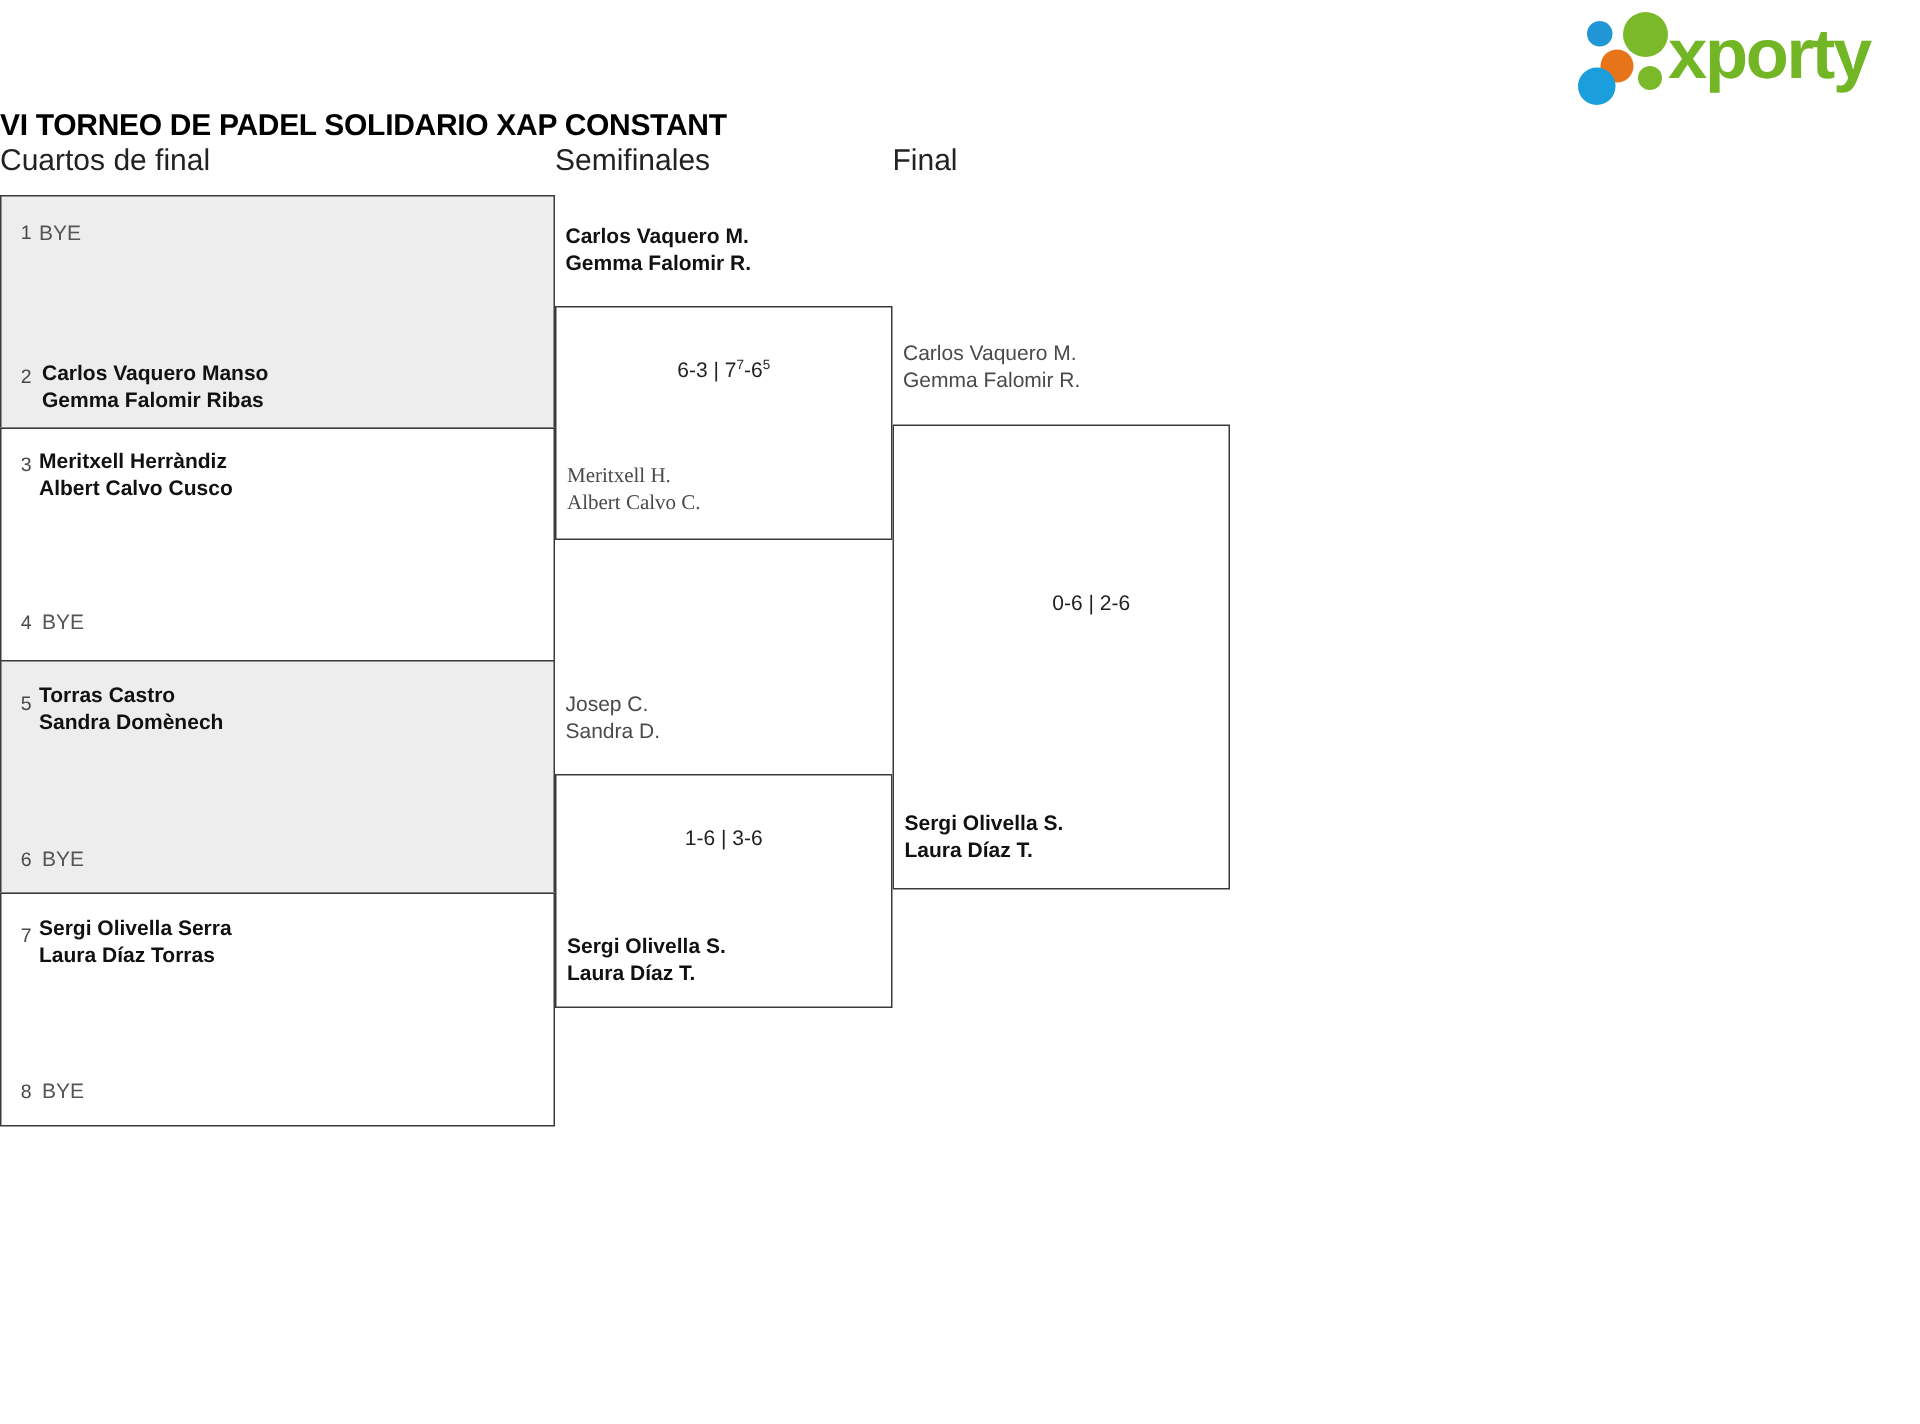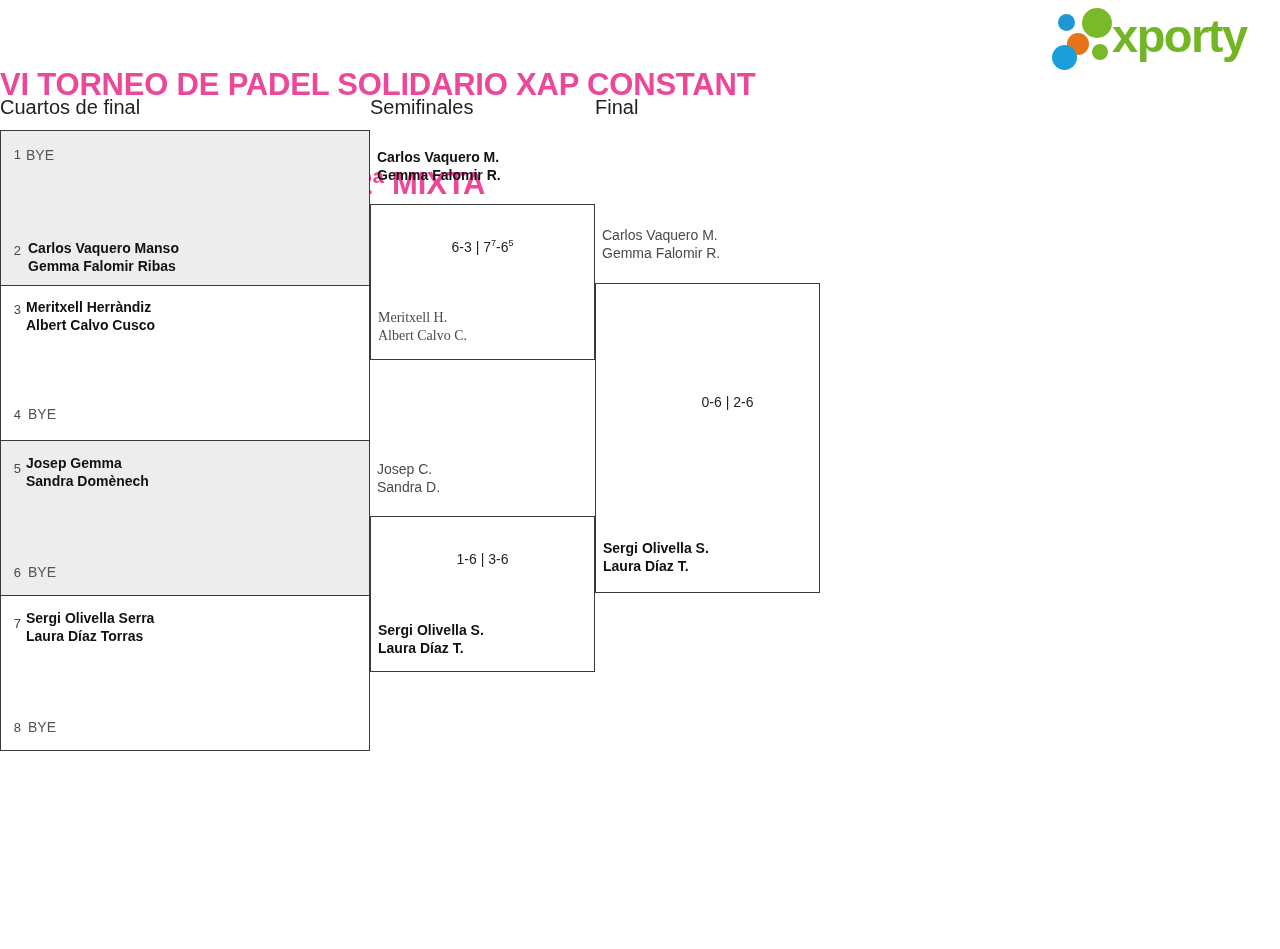--- a/index.html
+++ b/index.html
@@ -12,25 +12,25 @@
     overflow: hidden;
   }
 
   #page { position: relative; width: 1280px; height: 949px; }
 
   
   .header-title {
     position: absolute;
     left: 0px; top: 2px;
     width: 900px;
-    font-size: 31px;
+    font-size: 20px;
     font-weight: bold;
     line-height: 33px;
     letter-spacing: -0.2px;
-    color: #ec4899;
+    color: #000000;
     white-space: pre;
   }
   .title-line { display: block; }
 
   .logo {
     position: absolute;
     left: 1048px; top: 6px;
     width: 228px; height: 60px;
   }
   .logo-dots { position: absolute; left: 0px; top: 2px; width: 72px; height: 56px; }
@@ -171,21 +171,21 @@
       </div>
       <div class="seed-num" style="left:2px; top:121px;">4</div>
       <div class="slot bye p-bot" style="top:119px;">
         <span class="line">BYE</span>
       </div>
     </div>
 
     <div class="match-box r1 m3 shaded">
       <div class="seed-num" style="left:2px; top:20px;">5</div>
       <div class="slot winner p-top" style="top:13px;">
-        <span class="line">Josep Gemma</span>
+        <span class="line">Torras Castro</span>
         <span class="line">Sandra Domènech</span>
       </div>
       <div class="seed-num" style="left:2px; top:124px;">6</div>
       <div class="slot bye p-bot" style="top:122px;">
         <span class="line">BYE</span>
       </div>
     </div>
 
     <div class="match-box r1 m4">
       <div class="seed-num" style="left:2px; top:20px;">7</div>

